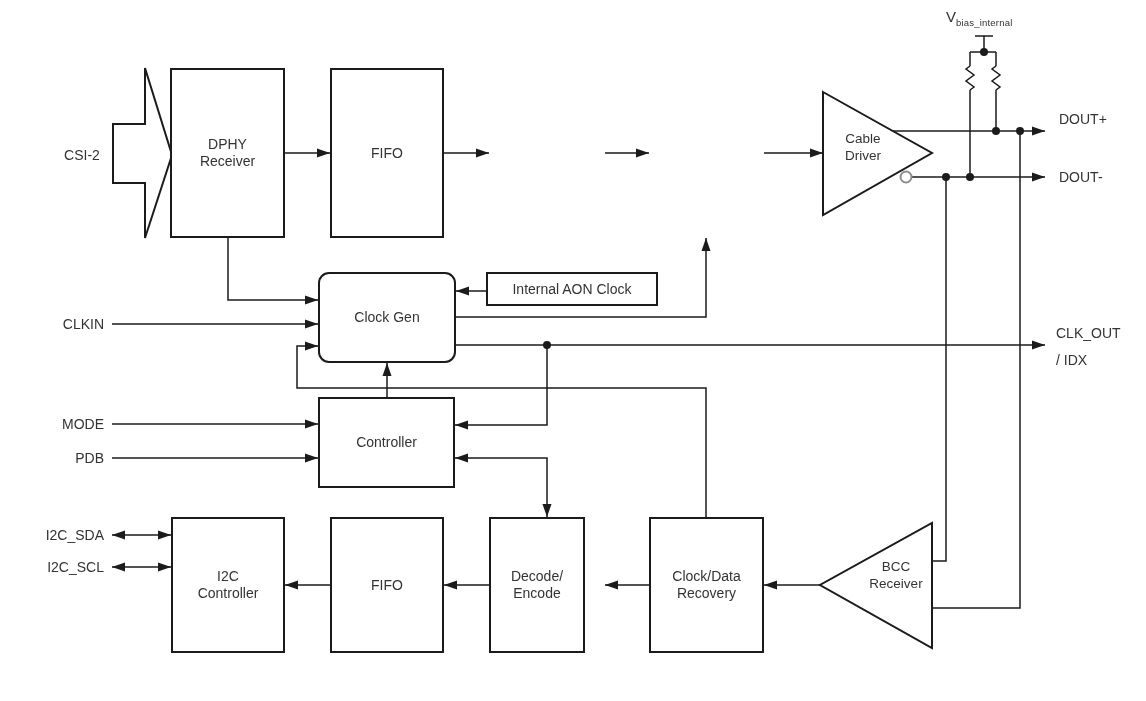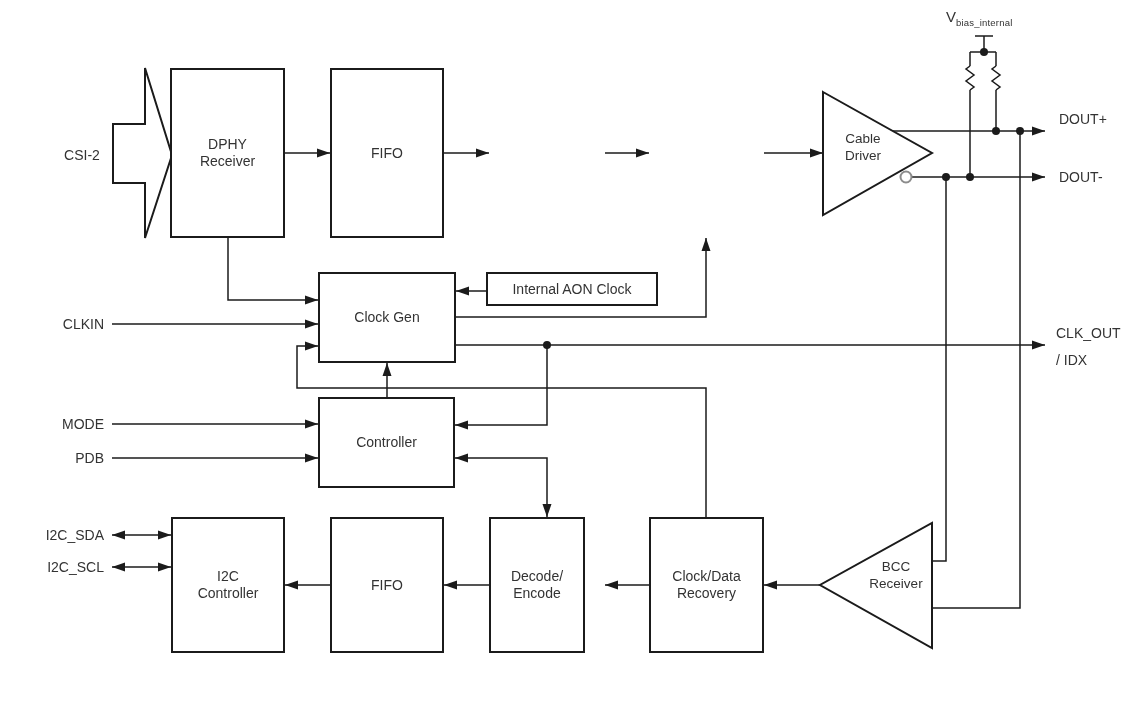--- a/index.html
+++ b/index.html
@@ -130,21 +130,21 @@
     <polygon points="932,523 932,648 820,585" fill="#ffffff" stroke="#1b1b1b" stroke-width="2"></polygon>
   </svg>
 
   <div class="box" style="left:170px;top:68px;width:115px;height:170px;">
     <span>DPHY</span>
     <span>Receiver</span>
   </div>
   <div class="box" style="left:330px;top:68px;width:114px;height:170px;">
     <span>FIFO</span>
   </div>
-  <div class="box" style="left:318px;top:272px;width:138px;height:91px;">
+  <div class="box" style="left:318px;top:272px;width:138px;height:91px;border-radius:11px;">
     <span>Clock Gen</span>
   </div>
   <div class="box" style="left:486px;top:272px;width:172px;height:34px;">
     <span>Internal AON Clock</span>
   </div>
   <div class="box" style="left:318px;top:397px;width:137px;height:91px;">
     <span>Controller</span>
   </div>
   <div class="box" style="left:171px;top:517px;width:114px;height:136px;">
     <span>I2C</span>

